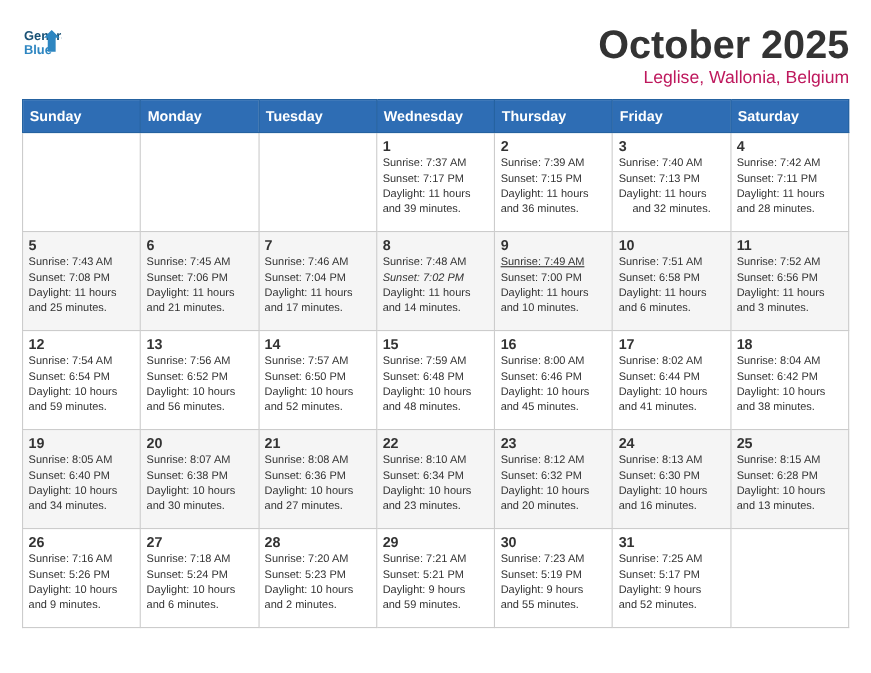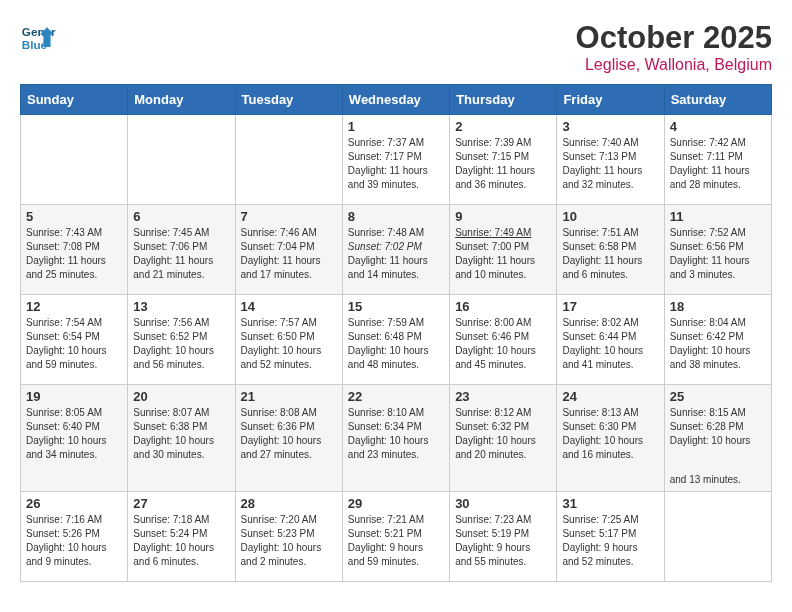--- a/index.html
+++ b/index.html
@@ -22,21 +22,21 @@
       gap: 4px;
     }
     .logo-icon {
       width: 36px;
       height: 36px;
     }
     .title-section {
       text-align: right;
     }
     .calendar-title {
-      font-size: 31px;
+      font-size: 36px;
       font-weight: bold;
       color: #333;
     }
     .calendar-subtitle {
       font-size: 16px;
       color: #be185d;
     }
     table {
       width: 100%;
       border-collapse: collapse;
@@ -131,21 +131,21 @@
             <span style="display: block;">Daylight: 11 hours</span>
             <span style="display: block;">and 36 minutes.</span>
           </div>
         </td>
         <td>
           <span class="day-num">3</span>
           <div class="day-info">
             <span style="display: block;">Sunrise: 7:40 AM</span>
             <span style="display: block;">Sunset: 7:13 PM</span>
             <span style="display: block;">Daylight: 11 hours</span>
-            <span style="display: block;">and 32 minutes.</span>
+            <span style="display: block; text-align: center;">and 32 minutes.</span>
           </div>
         </td>
         <td>
           <span class="day-num">4</span>
           <div class="day-info">
             <span style="display: block;">Sunrise: 7:42 AM</span>
             <span style="display: block;">Sunset: 7:11 PM</span>
             <span style="display: block;">Daylight: 11 hours</span>
             <span style="display: block;">and 28 minutes.</span>
           </div>
@@ -335,21 +335,21 @@
             <span style="display: block;">Daylight: 10 hours</span>
             <span style="display: block;">and 16 minutes.</span>
           </div>
         </td>
         <td>
           <span class="day-num">25</span>
           <div class="day-info">
             <span style="display: block;">Sunrise: 8:15 AM</span>
             <span style="display: block;">Sunset: 6:28 PM</span>
             <span style="display: block;">Daylight: 10 hours</span>
-            <span style="display: block; margin-top: 25px;">and 13 minutes.</span>
+            <span style="display: block;">and 13 minutes.</span>
           </div>
         </td>
       </tr>
       <tr>
         <td>
           <span class="day-num">26</span>
           <div class="day-info">
             <span style="display: block;">Sunrise: 7:16 AM</span>
             <span style="display: block;">Sunset: 5:26 PM</span>
             <span style="display: block;">Daylight: 10 hours</span>

